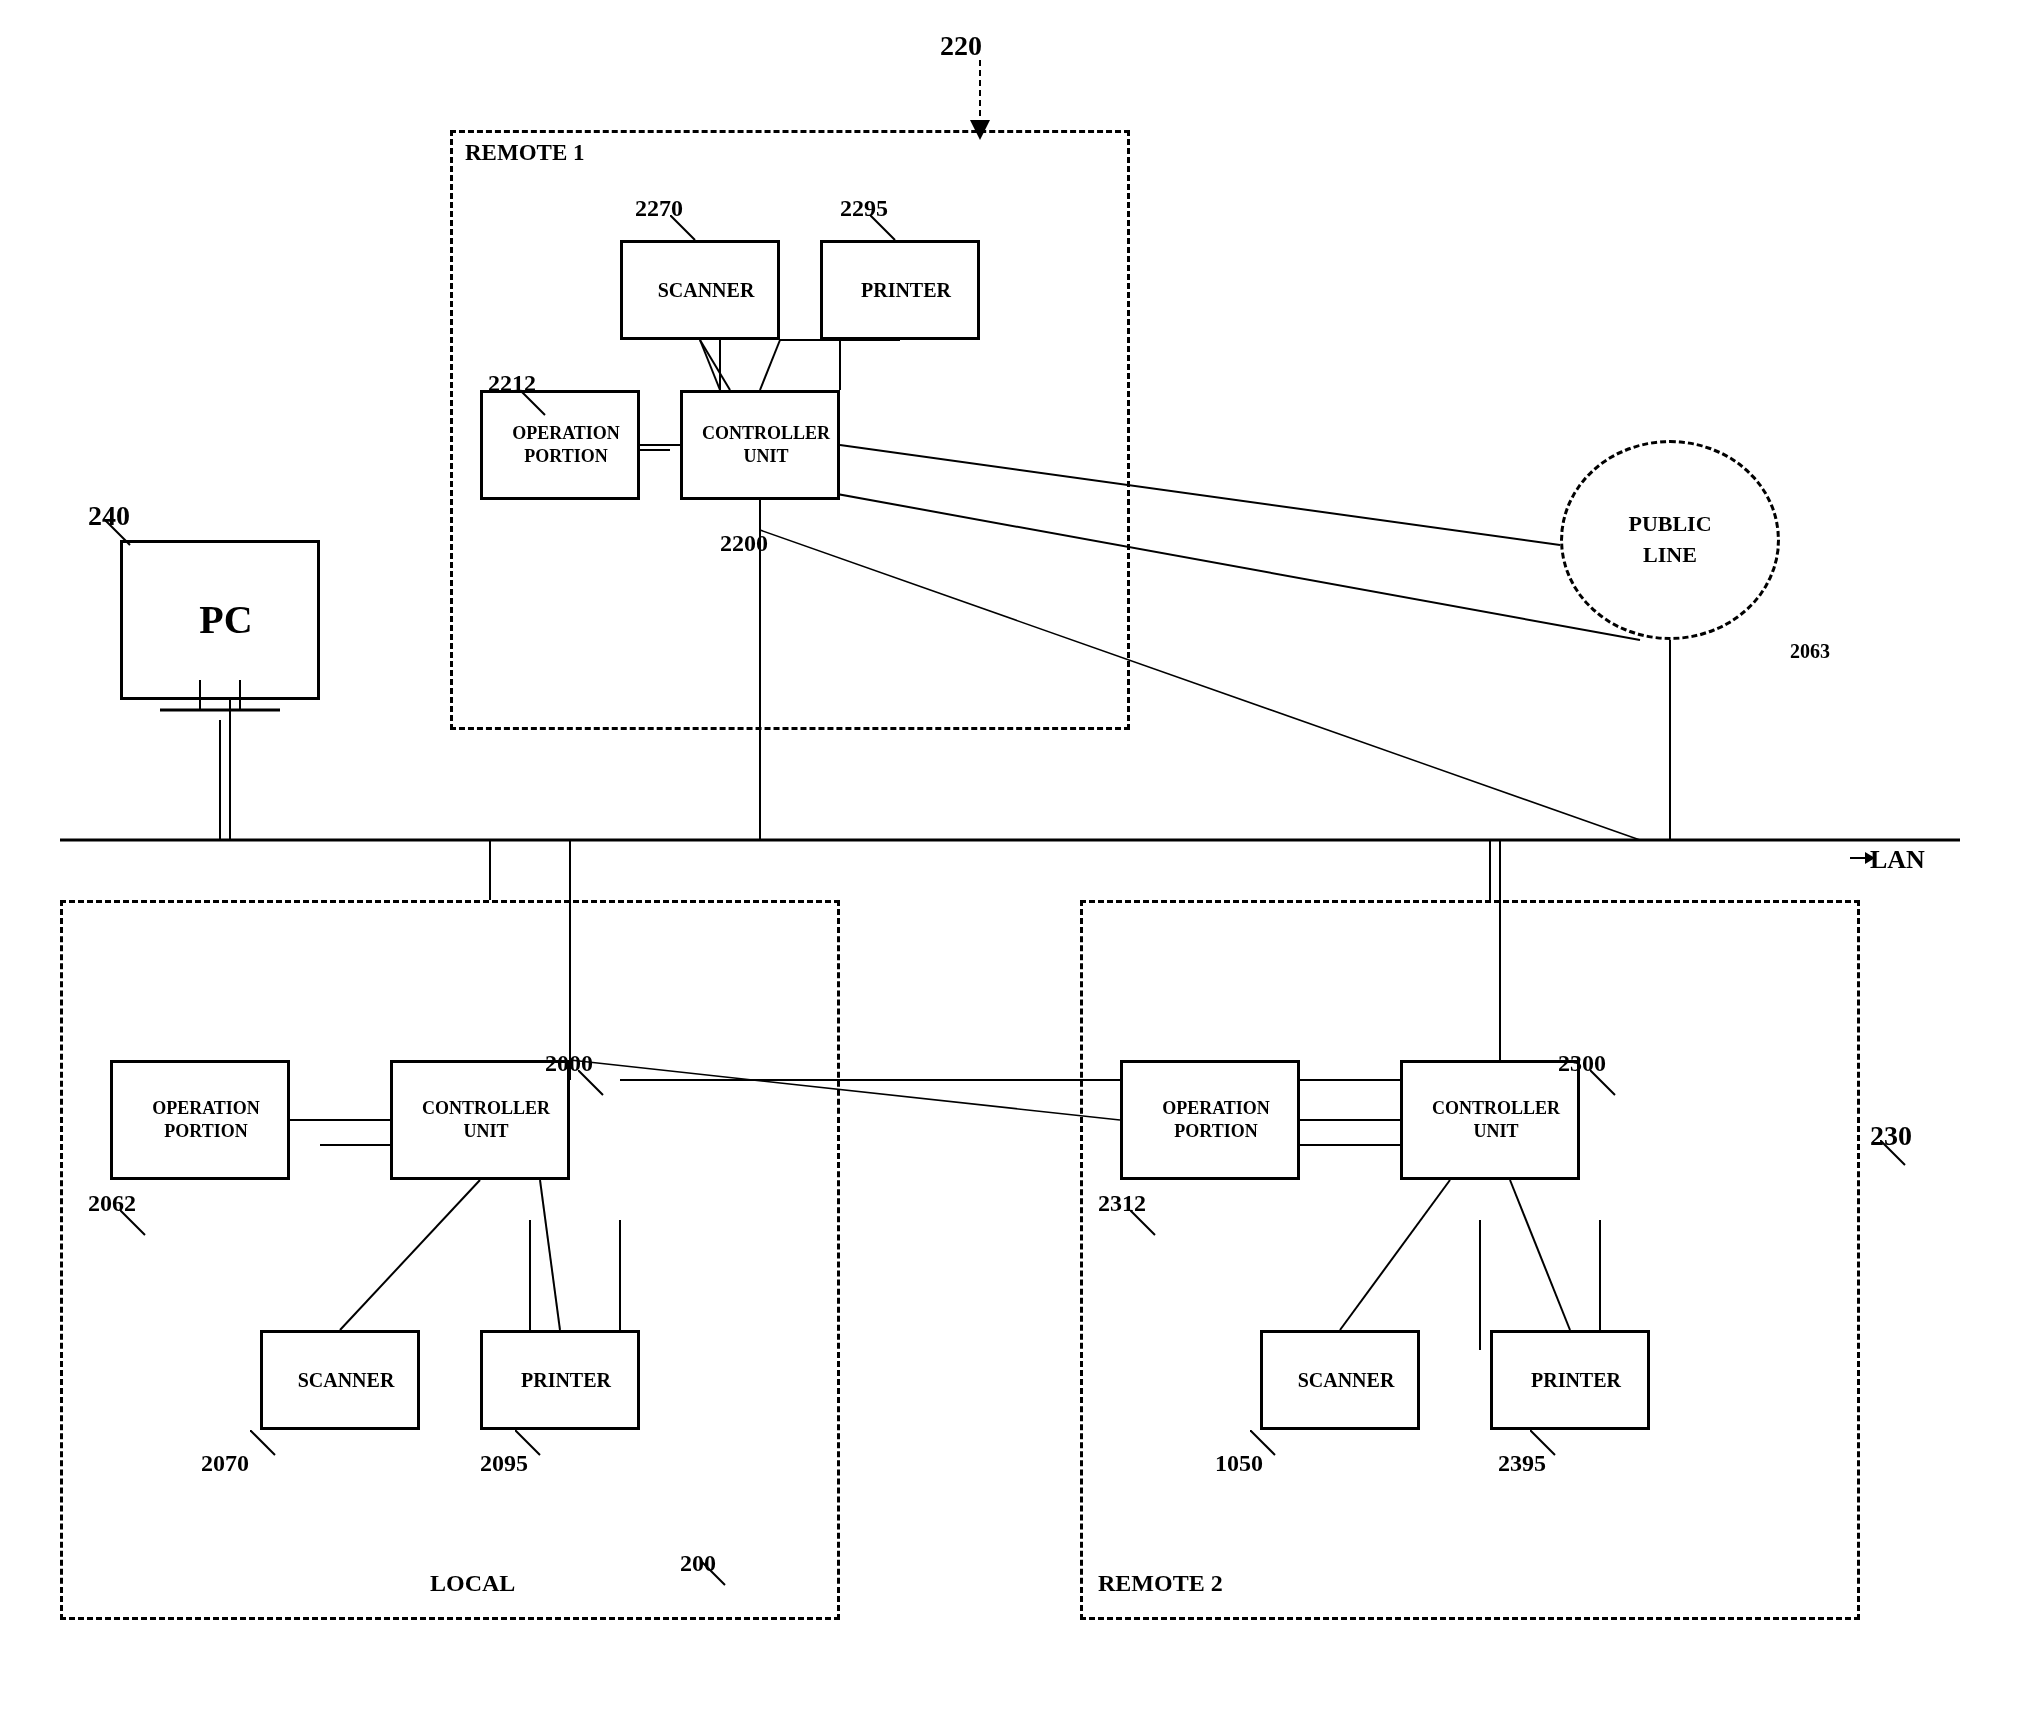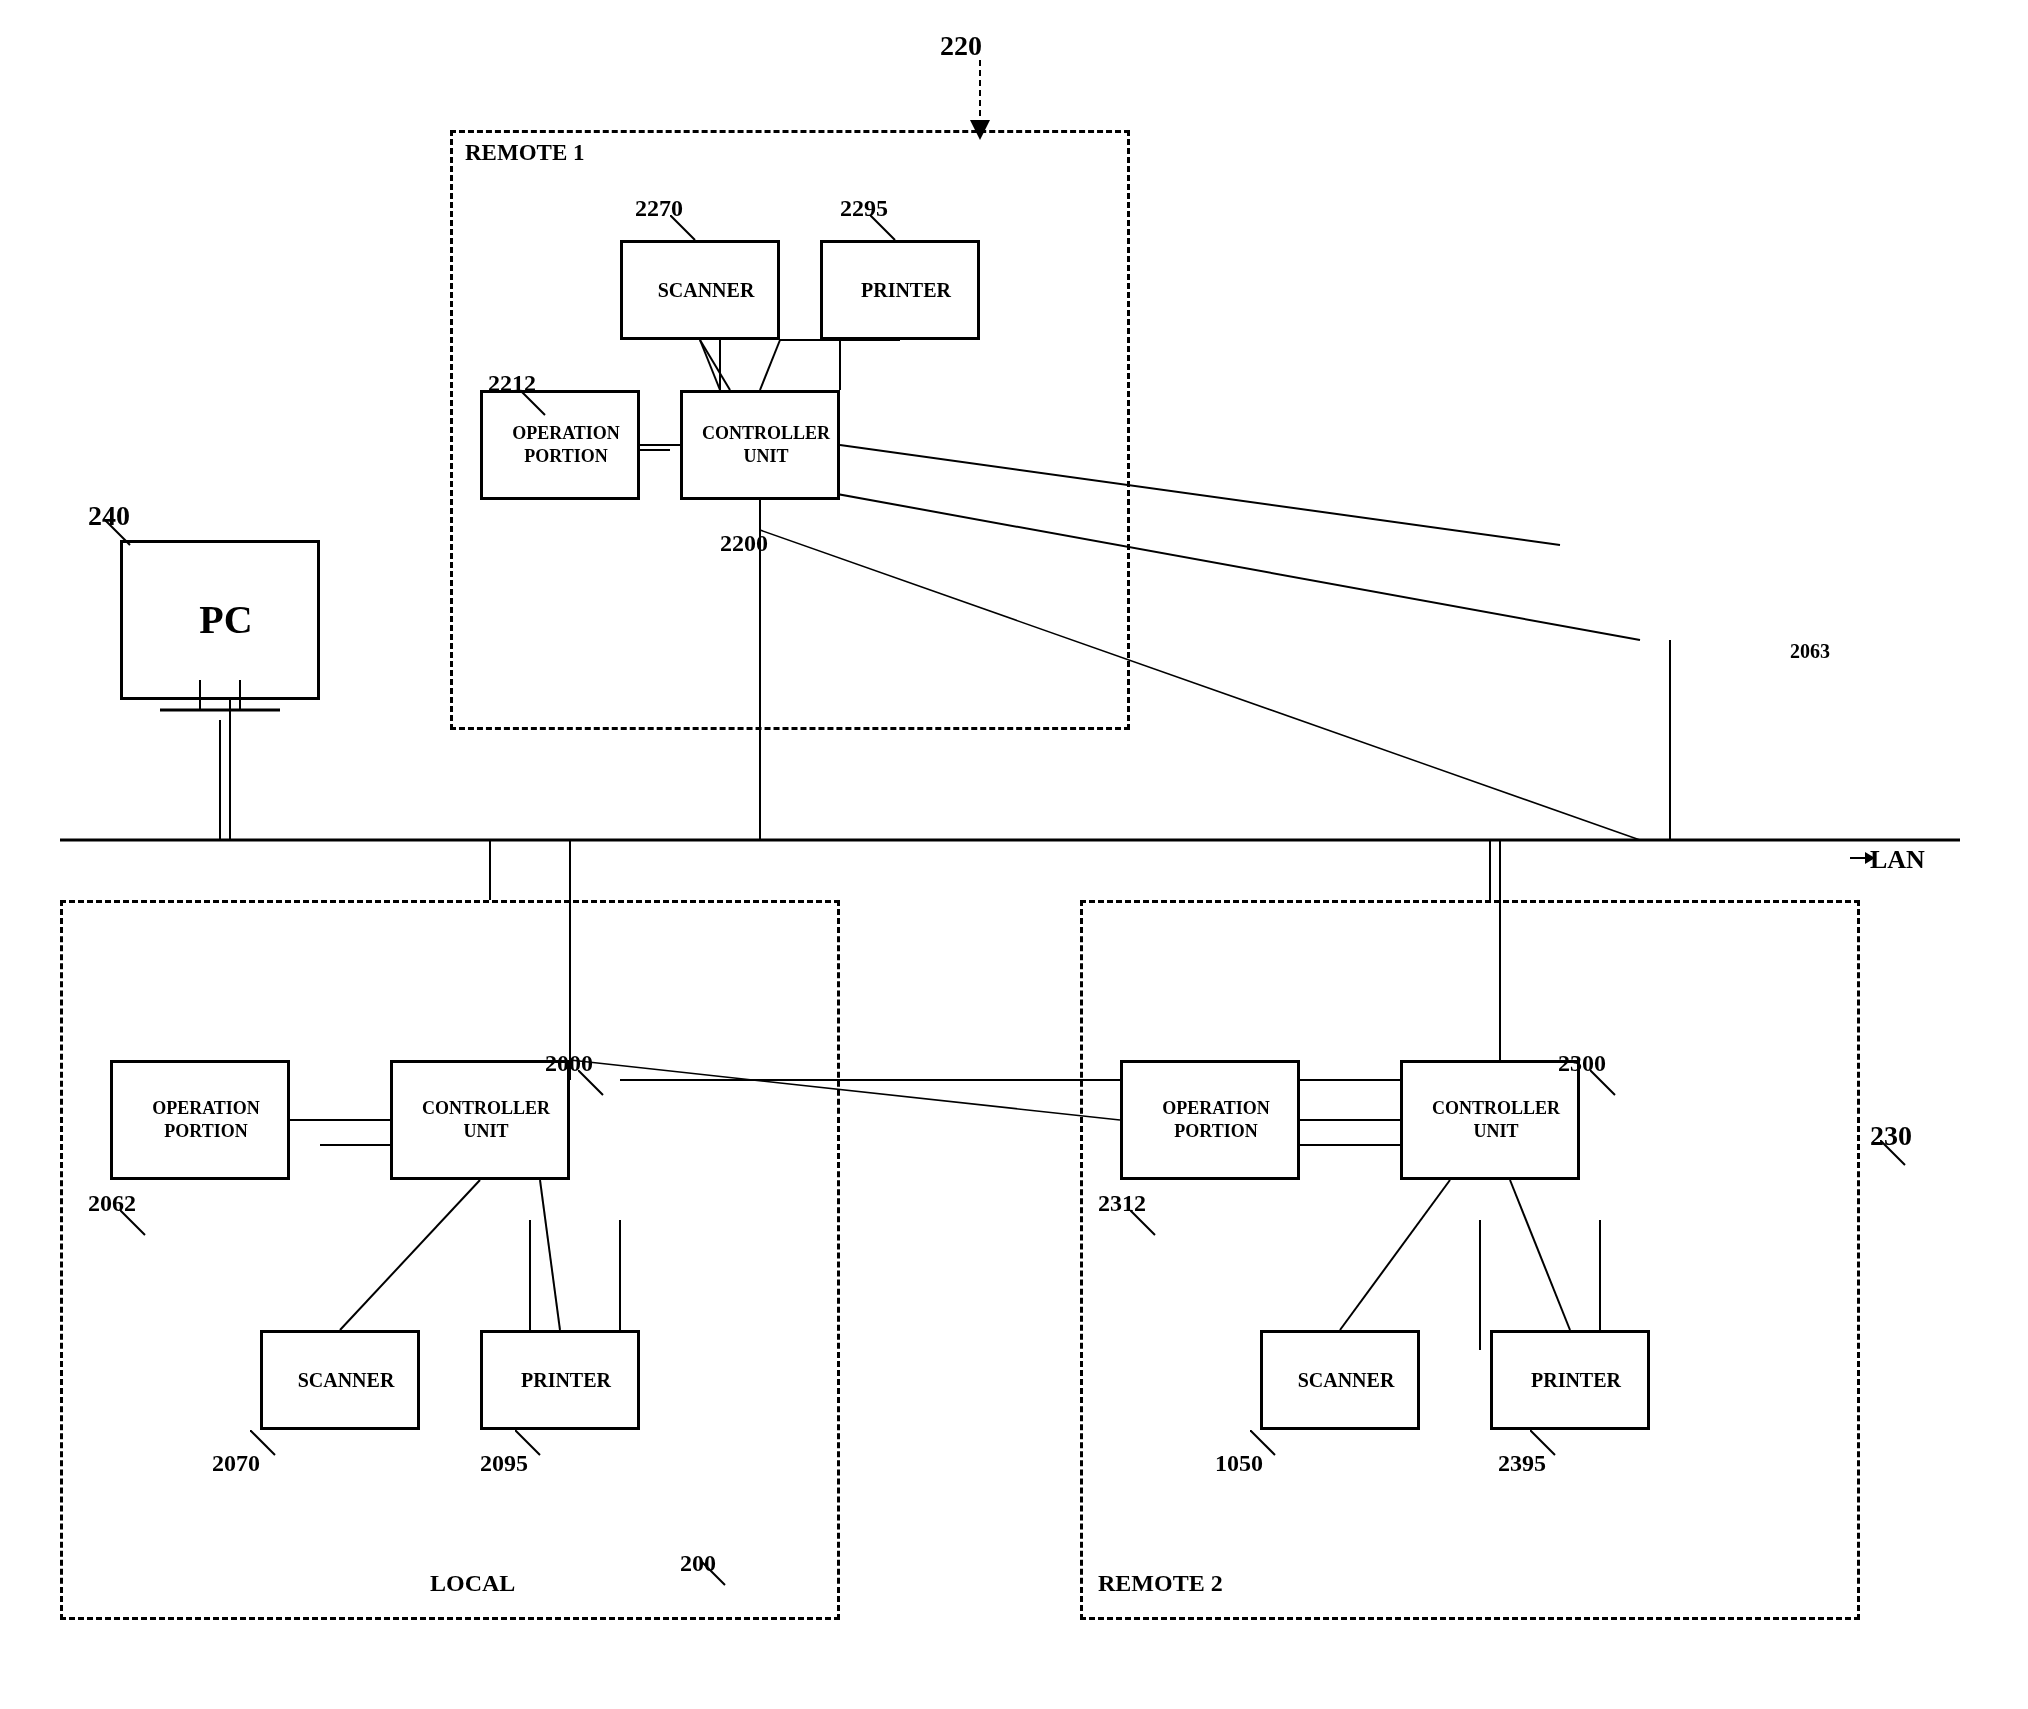--- a/index.html
+++ b/index.html
@@ -167,20 +167,24 @@
     <line x1="80" y1="0" x2="80" y2="30" stroke="#000" stroke-width="2"></line>
     <line x1="120" y1="0" x2="120" y2="30" stroke="#000" stroke-width="2"></line>
     <line x1="40" y1="30" x2="160" y2="30" stroke="#000" stroke-width="3"></line>
   </svg>
 
   <div class="label-ref" style="top:500px; left:88px; font-size:28px;">240</div>
   <svg style="position:absolute;top:520px;left:105px;width:30px;height:30px;">
     <line x1="0" y1="0" x2="25" y2="25" stroke="#000" stroke-width="2"></line>
   </svg>
 
+  <div class="dashed-circle" style="top:440px; left:1560px; width:220px; height:200px; font-size:22px; font-weight:bold; line-height:1.4;">
+    <span style="white-space:pre;">PUBLIC
+LINE</span>
+  </div>
 
   <div class="label-ref" style="top:640px; left:1790px; font-size:20px;">2063</div>
 
   <div class="label" style="top:845px; left:1870px; font-size:26px; font-weight:bold;">LAN</div>
   <svg style="position:absolute;top:848px;left:1850px;width:30px;height:30px;">
     <line x1="0" y1="10" x2="20" y2="10" stroke="#000" stroke-width="2"></line>
     <polygon points="15,4 25,10 15,16" fill="#000"></polygon>
   </svg>
 
   <div class="dashed-box" style="top:900px; left:60px; width:780px; height:720px;">
@@ -200,21 +204,21 @@
 
   <div class="label-ref" style="top:1190px; left:88px; font-size:24px;">2062</div>
   <svg style="position:absolute;top:1210px;left:120px;width:30px;height:30px;">
     <line x1="0" y1="0" x2="25" y2="25" stroke="#000" stroke-width="2"></line>
   </svg>
 
   <div class="box" style="top:1330px; left:260px; width:160px; height:100px; font-size:20px;">SCANNER</div>
 
   <div class="box" style="top:1330px; left:480px; width:160px; height:100px; font-size:20px;">PRINTER</div>
 
-  <div class="label-ref" style="top:1450px; left:212px; font-size:24px;">2070</div>
+  <div class="label-ref" style="top:1450px; left:201px; font-size:24px;">2070</div>
   <svg style="position:absolute;top:1430px;left:250px;width:30px;height:30px;">
     <line x1="0" y1="0" x2="25" y2="25" stroke="#000" stroke-width="2"></line>
   </svg>
 
   <div class="label-ref" style="top:1450px; left:480px; font-size:24px;">2095</div>
   <svg style="position:absolute;top:1430px;left:515px;width:30px;height:30px;">
     <line x1="0" y1="0" x2="25" y2="25" stroke="#000" stroke-width="2"></line>
   </svg>
 
   <div class="label-ref" style="top:1550px; left:680px; font-size:24px;">200</div>

